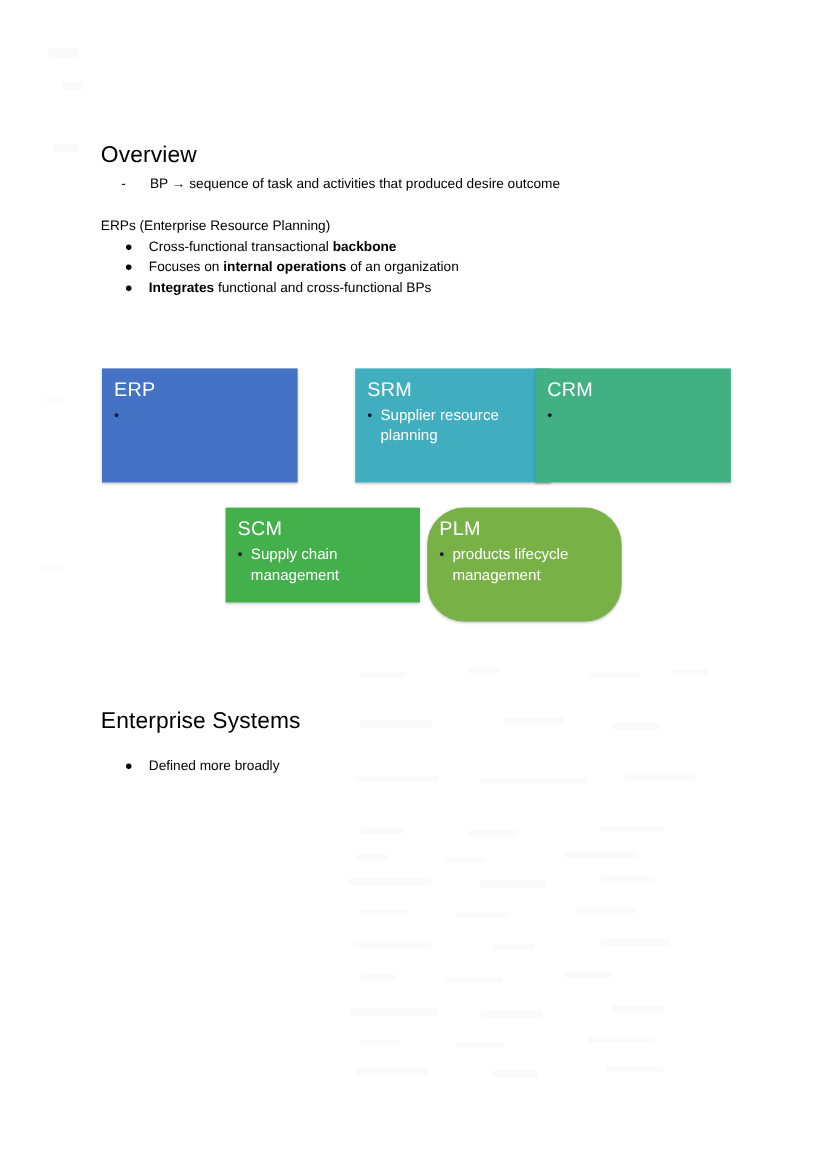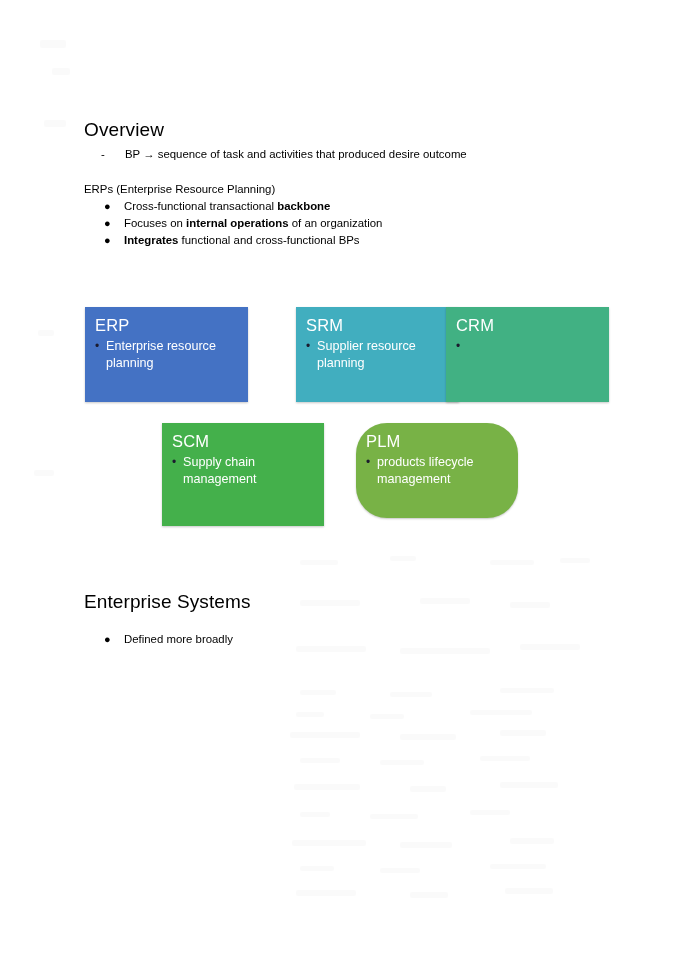--- a/index.html
+++ b/index.html
@@ -110,21 +110,21 @@
     left: 0;
     top: 0;
     color: #1b1b2e;
     font-size: 12px;
     line-height: 17px;
   }
 
   #box-erp { left: 85px;  top: 307px; width: 163px; height: 95px; }
   #box-srm { left: 265px; top: 307px; width: 163px; height: 95px; }
   #box-crm { left: 446px; top: 307px; width: 163px; height: 95px; }
-  #box-scm { left: 162px; top: 423px; width: 162px; height: 103px; }
+  #box-scm { left: 188px; top: 423px; width: 162px; height: 79px; }
   #box-plm { left: 356px; top: 423px; width: 162px; height: 95px; }
 
   
   .artifact-layer {
     position: absolute;
     left: 0; top: 0;
     width: 692px; height: 980px;
     pointer-events: none;
     opacity: 0.035;
   }
@@ -155,21 +155,21 @@
       <span class="dot">●</span><span>Focuses on </span><span class="bold">internal operations</span><span> of an organization</span>
     </li>
     <li>
       <span class="dot">●</span><span></span><span class="bold">Integrates</span><span> functional and cross-functional BPs</span>
     </li>
   </ul>
 
   <div class="box" id="box-erp" style="background: rgb(68, 114, 196);">
     <div class="box-title">ERP</div>
     <div class="box-item">
-      <span class="dot">•</span><span>Enterprise resource planning</span>
+      <span class="dot">•</span>
     </div>
   </div>
 
   <div class="box" id="box-srm" style="background: rgb(65, 174, 191); margin-left: 31px;">
     <div class="box-title">SRM</div>
     <div class="box-item">
       <span class="dot">•</span><span>Supplier resource planning</span>
     </div>
   </div>
 

